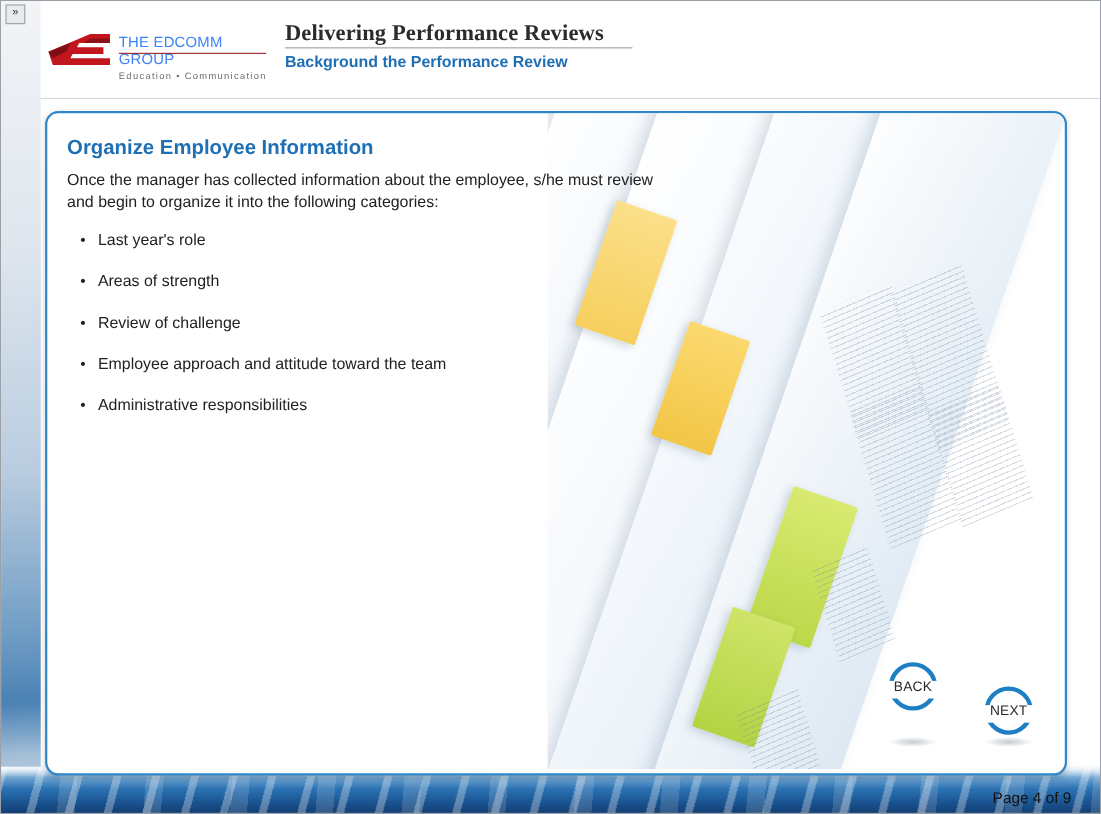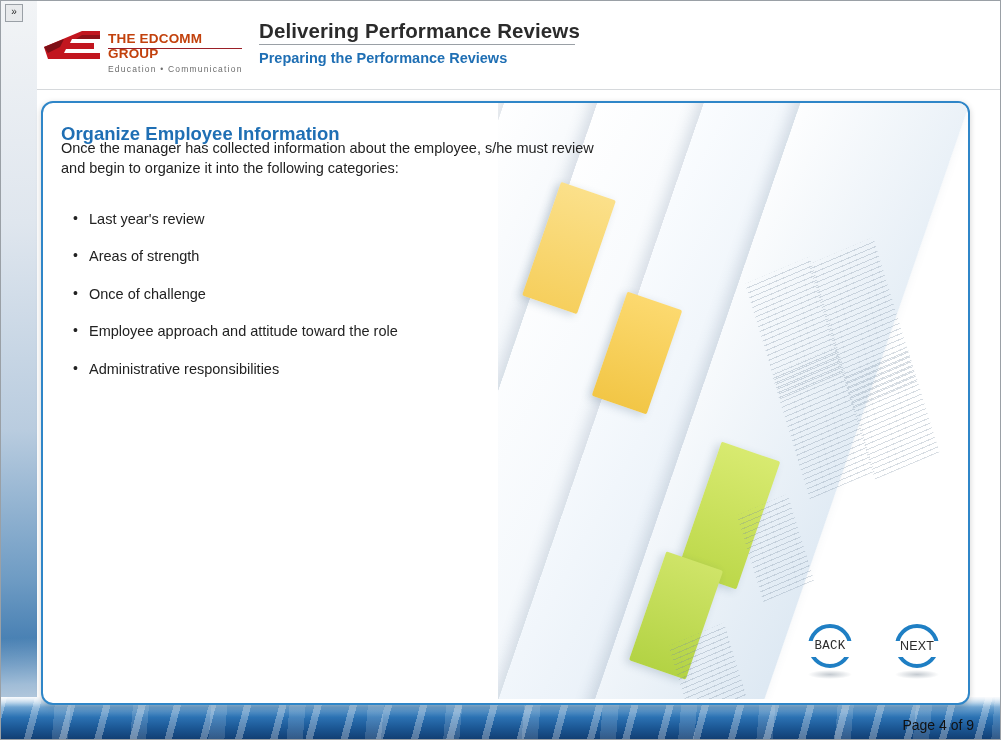--- a/index.html
+++ b/index.html
@@ -87,23 +87,23 @@
   }
   .logo {
     position: absolute;
     left: 5px; top: 26px;
     width: 200px; height: 40px;
   }
   .logo-text-main {
     position: absolute;
     left: 66px; top: 4px;
     font-size: 13.5px;
-    font-weight: bold;
+    font-weight: normal;
     letter-spacing: 0.2px;
-    color: #c2410c;
+    color: #3b82f6;
   }
   .logo-text-sub {
     position: absolute;
     left: 66px; top: 23px;
     font-size: 8.5px;
     letter-spacing: 1.2px;
     color: #6d6d6d;
     white-space: nowrap;
     margin-top: 14px;
   }
@@ -116,20 +116,21 @@
   .title-wrap {
     position: absolute;
     left: 222px; top: 18px;
     width: 600px;
   }
   .title-main {
     font-size: 20.5px;
     font-weight: bold;
     color: #2b2b2b;
     letter-spacing: 0.1px;
+    font-family: Liberation Serif, serif;
   }
   .title-rule {
     margin-top: 1px;
     width: 316px; height: 1px;
     background: #9aa0a6;
   }
   .title-sub {
     margin-top: 5px;
     font-size: 14.5px;
     font-weight: bold;
@@ -175,21 +176,21 @@
   .slide-title {
     position: absolute;
     left: 18px; top: 20px;
     font-size: 18.5px;
     font-weight: bold;
     color: #1f6fb4;
     z-index: 5;
   }
   .slide-intro {
     position: absolute;
-    left: 18px; top: 36px;
+    left: 18px; top: 52px;
     width: 540px;
     font-size: 14.5px;
     line-height: 1.35;
     color: #222222;
     z-index: 5;
   }
   .bullets {
     position: absolute;
     left: 30px; top: 108px;
     width: 520px;
@@ -242,21 +243,21 @@
     background: #ffffff;
   }
   .navbtn .lbl { z-index: 2; }
   .navbtn-shadow {
     position: absolute;
     width: 44px; height: 9px;
     border-radius: 50%;
     background: radial-gradient(closest-side, rgba(60,80,100,0.30), rgba(60,80,100,0));
     z-index: 7;
   }
-  #back-button { left: 765px; top: 521px; font-family: Liberation Mono, monospace; }
+  #back-button { left: 765px; top: 499px; }
   #back-shadow { left: 765px; top: 567px; }
   #next-button { left: 852px; top: 521px; }
   #next-shadow { left: 852px; top: 567px; }
 
   
   .page-indicator {
     position: absolute;
     right: 26px; bottom: 6px;
     font-size: 14px;
     color: #111111;
@@ -282,21 +283,21 @@
         <path d="M2 20 L22 12 L18 20 L6 26 Z" fill="#7e0f16"></path>
       </svg>
       <div class="logo-text-main">THE EDCOMM GROUP</div>
       <div class="logo-rule"></div>
       <div class="logo-text-sub">Education • Communication</div>
     </div>
 
     <div class="title-wrap">
       <div class="title-main">Delivering Performance Reviews</div>
       <div class="title-rule"></div>
-      <div class="title-sub">Preparing the Performance Reviews</div>
+      <div class="title-sub">Background the Performance Review</div>
     </div>
     <div class="header-rule"></div>
   </div>
 
   <div class="card">
 
     <div class="card-art">
       <div class="sheet" style="left:20px; top:-40px; width:200px; height:700px; transform: rotate(19deg);"></div>
       <div class="sheet" style="left:120px; top:-60px; width:170px; height:720px; transform: rotate(19deg); background:linear-gradient(100deg,#ffffff,#eef4fa);"></div>
       <div class="sheet" style="left:230px; top:-70px; width:150px; height:740px; transform: rotate(19deg); background:linear-gradient(100deg,#fbfdff,#e4edf6);"></div>
@@ -312,24 +313,24 @@
       <div class="txtlines" style="left:290px; top:255px; height:130px;"></div>
       <div class="txtlines" style="left:358px; top:255px; height:110px;"></div>
       <div class="txtlines" style="left:250px; top:400px; height:90px; width:55px;"></div>
       <div class="txtlines" style="left:180px; top:530px; height:80px; width:60px;"></div>
     </div>
 
     <div class="slide-title">Organize Employee Information</div>
     <div class="slide-intro">Once the manager has collected information about the employee, s/he must review and begin to organize it into the following categories:</div>
 
     <ul class="bullets">
-      <li>Last year's review</li>
+      <li>Last year's role</li>
       <li>Areas of strength</li>
-      <li>Once of challenge</li>
-      <li>Employee approach and attitude toward the role</li>
+      <li>Review of challenge</li>
+      <li>Employee approach and attitude toward the team</li>
       <li>Administrative responsibilities</li>
     </ul>
 
     <div class="navbtn-shadow" id="back-shadow"></div>
     <div class="navbtn" id="back-button">
       <div class="gapmask"></div>
       <div class="lbl">BACK</div>
     </div>
 
     <div class="navbtn-shadow" id="next-shadow"></div>

